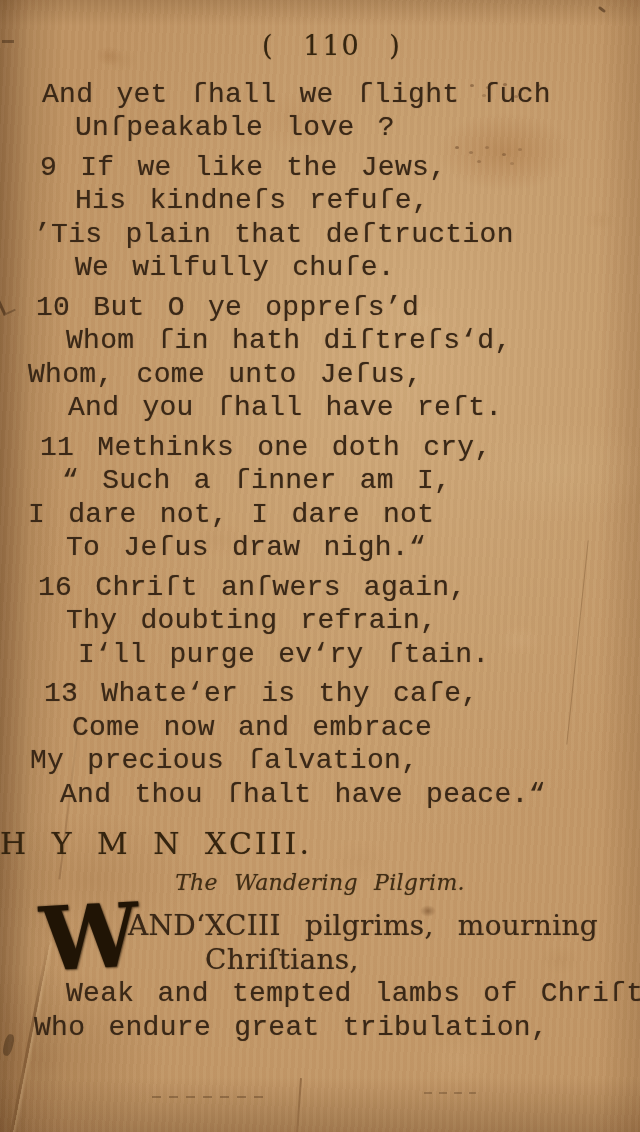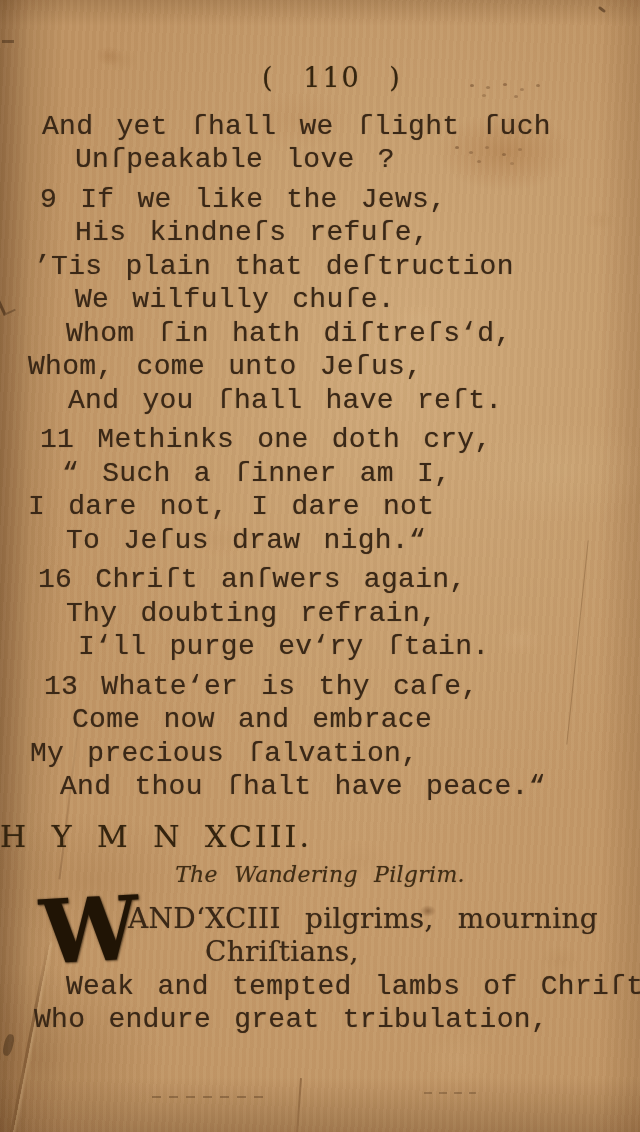--- a/index.html
+++ b/index.html
@@ -29,21 +29,21 @@
       radial-gradient(40px 26px at 220px 540px, rgba(134,88,44,.08), transparent 70%),
       radial-gradient(30px 20px at 520px 640px, rgba(224,192,148,.16), transparent 70%),
       radial-gradient(46px 30px at 360px 860px, rgba(136,90,46,.08), transparent 70%),
       radial-gradient(30px 22px at 560px 960px, rgba(132,86,42,.10), transparent 70%),
       radial-gradient(50px 34px at 460px 1060px, rgba(220,188,144,.14), transparent 70%),
       radial-gradient(24px 16px at 600px 220px, rgba(140,92,46,.10), transparent 70%),
       repeating-linear-gradient(93deg, rgba(255,240,210,.04) 0 3px, rgba(100,65,30,.04) 3px 7px);
   }
   .content{position:relative;z-index:3;padding-top:29px;
     font-size:28px;line-height:33.5px;letter-spacing:.3px;word-spacing:6px;
-    text-shadow:0 0 1px rgba(58,40,22,.55);margin-top:32px;}
+    text-shadow:0 0 1px rgba(58,40,22,.55);}
   .pagenum{text-align:center;font-size:27px;letter-spacing:2px;word-spacing:18px;
     padding-left:24px;margin-bottom:15px;color:#35250f;}
   .ln{white-space:nowrap;font-family:Liberation Mono, monospace;}
   .g{margin-top:6px;}
   .hymn-title{text-align:left;font-size:30px;letter-spacing:3px;word-spacing:10px;
     margin-top:16px;color:#34240f;}
   .hymn-sub{text-align:center;font-style:italic;font-size:22px;word-spacing:9px;
     margin-top:5px;color:#402d15;}
   .opening{position:relative;margin-top:10px;height:68px;}
   .dropcap{position:absolute;left:40px;top:-12px;font-size:88px;line-height:80px;
@@ -108,20 +108,21 @@
 
   <div class="content">
     <div class="pagenum">( 110 )</div>
 
     <div class="ln" style="margin-left:42px">And yet ſhall we ſlight ſuch</div>
     <div class="ln" style="margin-left:75px">Unſpeakable love ?</div>
     <div class="ln g" style="margin-left:40px">9 If we like the Jews,</div>
     <div class="ln" style="margin-left:75px">His kindneſs refuſe,</div>
     <div class="ln" style="margin-left:34px">’Tis plain that deſtruction</div>
     <div class="ln" style="margin-left:75px">We wilfully chuſe.</div>
+    <div class="ln g" style="margin-left:36px">10 But O ye oppreſs’d</div>
     <div class="ln" style="margin-left:66px">Whom ſin hath diſtreſs‘d,</div>
     <div class="ln" style="margin-left:28px">Whom, come unto Jeſus,</div>
     <div class="ln" style="margin-left:68px">And you ſhall have reſt.</div>
     <div class="ln g" style="margin-left:40px">11 Methinks one doth cry,</div>
     <div class="ln" style="margin-left:62px">“ Such a ſinner am I,</div>
     <div class="ln" style="margin-left:28px">I dare not, I dare not</div>
     <div class="ln" style="margin-left:66px">To Jeſus draw nigh.“</div>
     <div class="ln g" style="margin-left:38px">16 Chriſt anſwers again,</div>
     <div class="ln" style="margin-left:66px">Thy doubting refrain,</div>
     <div class="ln" style="margin-left:78px">I‘ll purge ev‘ry ſtain.</div>

